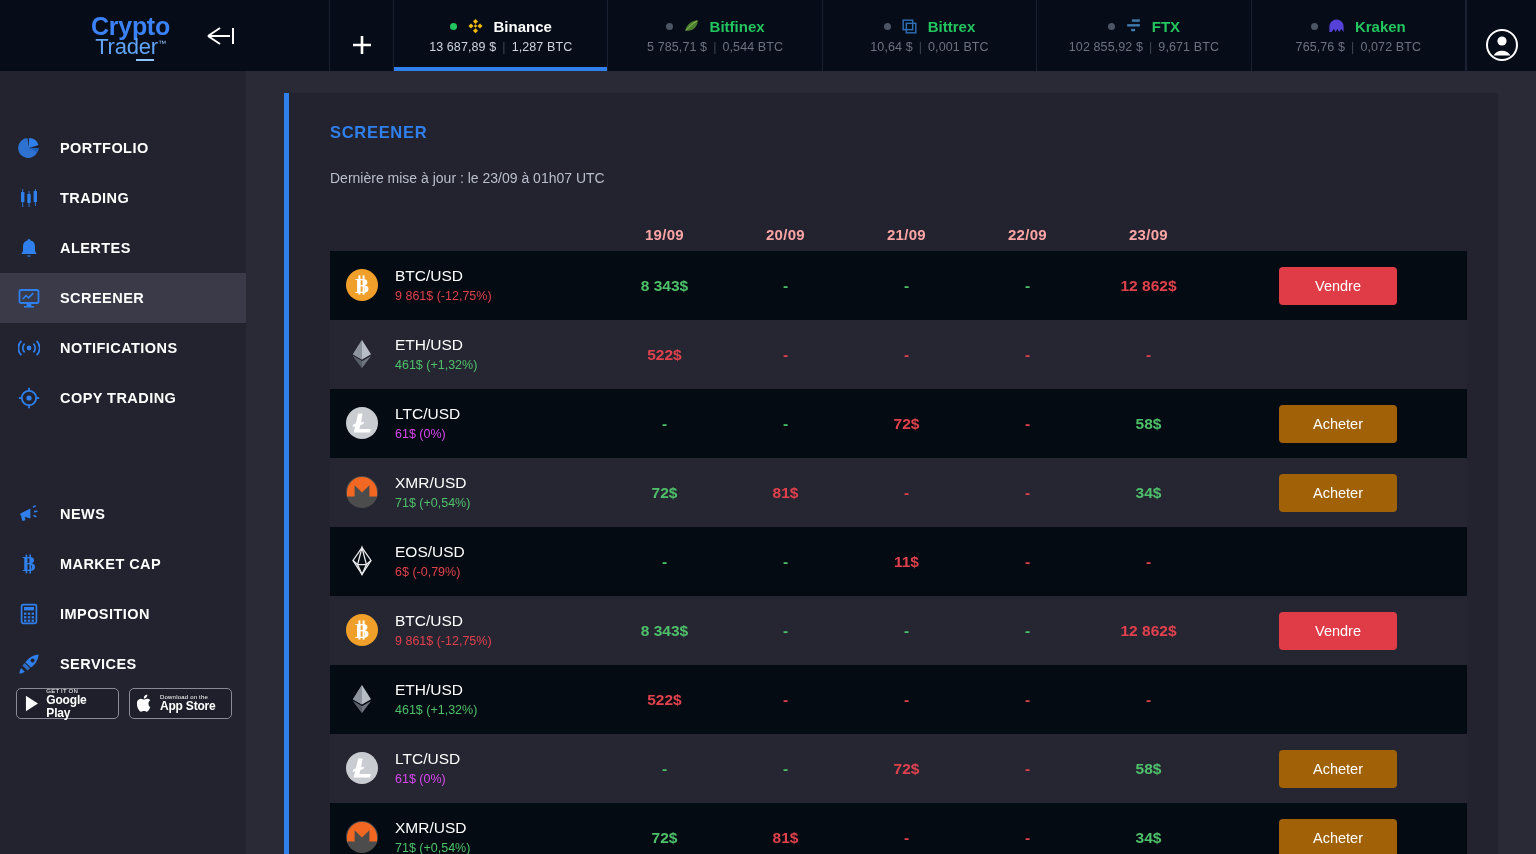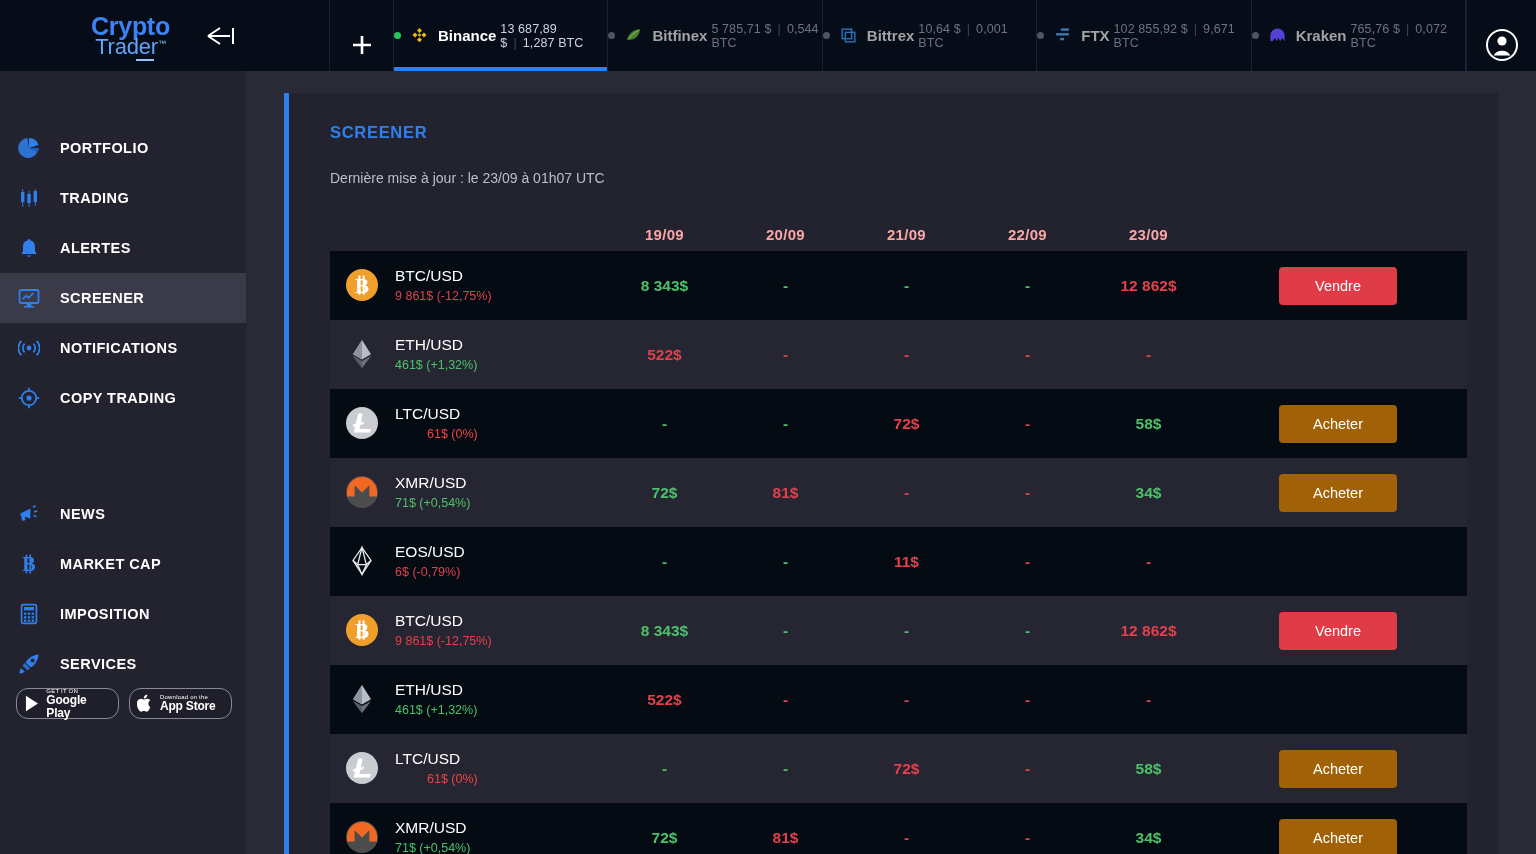--- a/index.html
+++ b/index.html
@@ -42,27 +42,27 @@
     cursor: pointer;
   }
   .add-tab {
     width: 64px; flex: 0 0 64px; display: flex; align-items: center; justify-content: center;
     border-right: 1px solid #1b2130; cursor: pointer; background: #070d18;
   }
   .exch-tabs { display: flex; flex: 1 1 auto; height: 71px; }
   .exch {
     flex: 1 1 0; height: 71px; position: relative; cursor: pointer;
     border-right: 1px solid #1b2130;
-    display: flex; flex-direction: row; align-items: center; justify-content: center;
+    display: flex; flex-direction: column; align-items: center; justify-content: center;
     gap: 4px; background: #070d18;
   }
   .exch-top { display: flex; align-items: center; gap: 9px; }
   .exch-dot { width: 7px; height: 7px; border-radius: 50%; background: #4b5563; }
   .exch-dot.on { background: #22c55e; }
-  .exch-name { font-size: 15px; font-weight: bold; color: #a3a3a3; }
+  .exch-name { font-size: 15px; font-weight: bold; color: #22c55e; }
   .exch.active .exch-name { color: #ffffff; }
   .exch-sub { font-size: 12.5px; color: #6b7280; letter-spacing: 0.1px; }
   .exch.active .exch-sub { color: #cbd5e1; }
   .exch-sep { color: #3f4654; margin: 0 6px; }
   .exch-underline {
     position: absolute; left: 0; right: 0; bottom: 0; height: 4px; background: #2f80ed;
   }
   .exch-icon { width: 19px; height: 19px; display: block; }
   .profile-zone {
     width: 70px; flex: 0 0 70px; display: flex; align-items: center; justify-content: center;
@@ -85,21 +85,21 @@
     width: 22px; height: 22px; flex: 0 0 22px;
     display: flex; align-items: center; justify-content: center;
   }
   .nav-label {
     font-size: 14.5px; font-weight: bold; color: #ffffff; letter-spacing: 0.45px;
   }
   .stores {
     position: absolute; left: 16px; bottom: 16px; display: flex; gap: 10px;
   }
   .store-badge {
-    width: 103px; height: 31px; border: 1px solid #8a8a96; border-radius: 12px;
+    width: 103px; height: 31px; border: 1px solid #8a8a96; border-radius: 5px;
     background: #1f1f2b; display: flex; align-items: center; gap: 6px;
     padding: 0 7px; cursor: pointer;
   }
   .store-txt { line-height: 1.05; }
   .store-t1 { font-size: 6px; color: #ffffff; display: block; letter-spacing: .2px; }
   .store-t2 { font-size: 12px; color: #ffffff; display: block; font-weight: bold; letter-spacing: -.2px; }
 
   
   .main {
     position: absolute; left: 246px; top: 71px; width: 1290px; height: 783px;
@@ -140,21 +140,21 @@
   .coin-ico { width: 32px; height: 32px; flex: 0 0 32px; }
   .pair-txt { line-height: 1.3; }
   .pair-name { font-size: 15.5px; color: #ffffff; display: block; }
   .pair-sub { font-size: 12.5px; display: block; margin-top: 2px; }
   .cell-val {
     flex: 0 0 121px; text-align: center; font-size: 15.5px; font-weight: bold;
   }
   .cell-val.dash { font-weight: bold; }
   .up { color: #4ec06a; }
   .down { color: #e0414c; }
-  .flat { color: #ef4444; margin-left: 32px; }
+  .flat { color: #d946ef; }
   .cell-act {
     flex: 1 1 auto; display: flex; align-items: center; justify-content: center;
   }
   .btn {
     width: 118px; height: 38px; border: none; border-radius: 4px; cursor: pointer;
     font-size: 14.5px; color: #ffffff; font-family: "Liberation Sans", sans-serif;
   }
   .btn.sell { background: #df3c48; }
   .btn.buy { background: #a16207; }
 </style>

